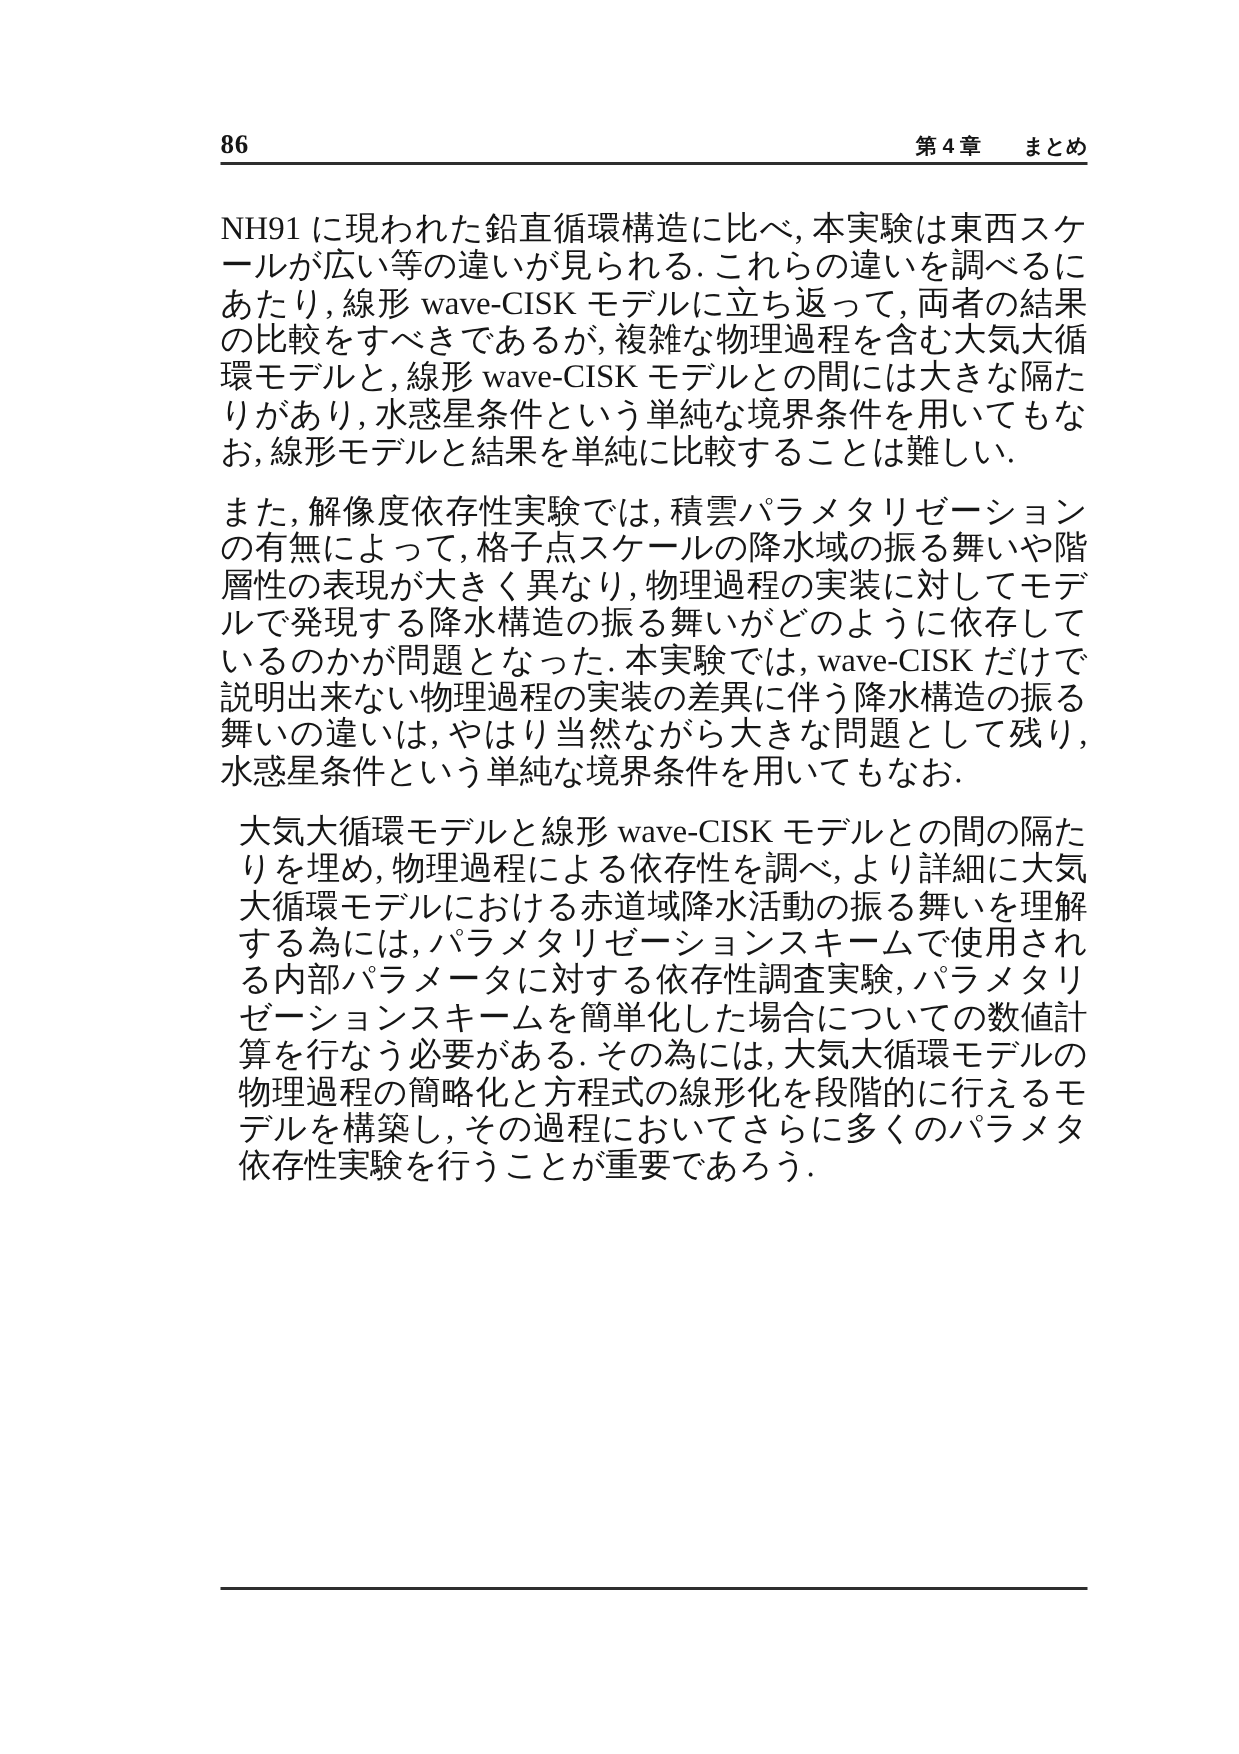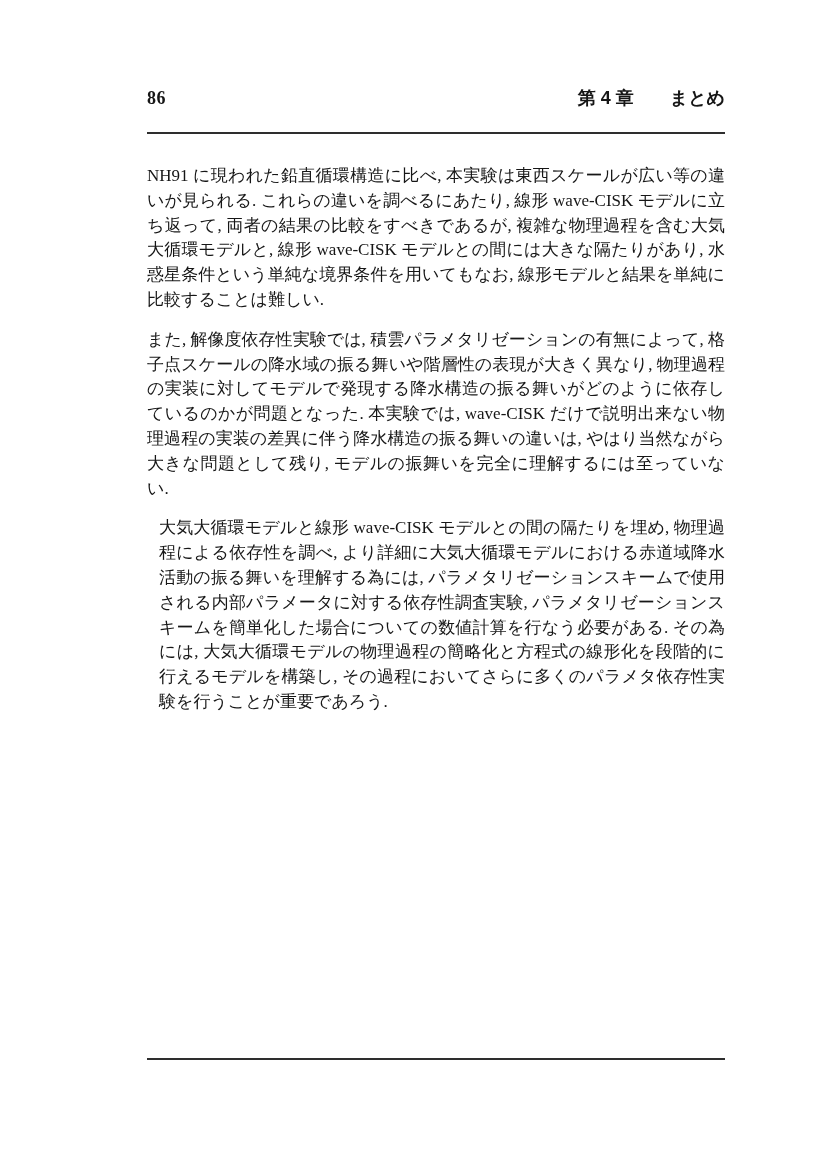--- a/index.html
+++ b/index.html
@@ -24,39 +24,39 @@
     left: 147px;
     width: 578px;
     top: 0;
   }
   .header {
     margin-top: 86px;
     display: flex;
     justify-content: space-between;
     align-items: baseline;
     border-bottom: 2px solid #2e2e2e;
-    padding-bottom: 22px;
+    padding-bottom: 1px;
   }
   .pagenum {
     font-family: "Liberation Serif", serif;
     font-weight: bold;
     font-size: 18px;
     letter-spacing: 0.5px;
   }
   .chapter {
     font-family: "Liberation Sans", sans-serif;
     font-weight: bold;
-    font-size: 18px;
+    font-size: 14px;
   }
   .body-text {
     margin-top: 30px;
   }
   .body-text p {
     margin: 0 0 15px 0;
-    font-size: 17px;
+    font-size: 22px;
     line-height: 24.8px;
     text-align: justify;
     text-justify: inter-ideograph;
     overflow-wrap: break-word;
   }
   .body-text p:last-child {
     margin-bottom: 0;
     margin-left: 12px;
   }
   .footer-rule {
@@ -72,18 +72,18 @@
 <body>
 
 <div class="page">
   <div class="column">
     <div class="header">
       <span class="pagenum">86</span>
       <span class="chapter">第 4 章　　まとめ</span>
     </div>
     <div class="body-text">
       <p>NH91 に現われた鉛直循環構造に比べ, 本実験は東西スケールが広い等の違いが見られる. これらの違いを調べるにあたり, 線形 wave-CISK モデルに立ち返って, 両者の結果の比較をすべきであるが, 複雑な物理過程を含む大気大循環モデルと, 線形 wave-CISK モデルとの間には大きな隔たりがあり, 水惑星条件という単純な境界条件を用いてもなお, 線形モデルと結果を単純に比較することは難しい.</p>
-      <p>また, 解像度依存性実験では, 積雲パラメタリゼーションの有無によって, 格子点スケールの降水域の振る舞いや階層性の表現が大きく異なり, 物理過程の実装に対してモデルで発現する降水構造の振る舞いがどのように依存しているのかが問題となった. 本実験では, wave-CISK だけで説明出来ない物理過程の実装の差異に伴う降水構造の振る舞いの違いは, やはり当然ながら大きな問題として残り, モデルの振舞いを完全に理解するには至っていない.</p>
+      <p>また, 解像度依存性実験では, 積雲パラメタリゼーションの有無によって, 格子点スケールの降水域の振る舞いや階層性の表現が大きく異なり, 物理過程の実装に対してモデルで発現する降水構造の振る舞いがどのように依存しているのかが問題となった. 本実験では, wave-CISK だけで説明出来ない物理過程の実装の差異に伴う降水構造の振る舞いの違いは, やはり当然ながら大きな問題として残り, 水惑星条件という単純な境界条件を用いてもなお.</p>
       <p>大気大循環モデルと線形 wave-CISK モデルとの間の隔たりを埋め, 物理過程による依存性を調べ, より詳細に大気大循環モデルにおける赤道域降水活動の振る舞いを理解する為には, パラメタリゼーションスキームで使用される内部パラメータに対する依存性調査実験, パラメタリゼーションスキームを簡単化した場合についての数値計算を行なう必要がある. その為には, 大気大循環モデルの物理過程の簡略化と方程式の線形化を段階的に行えるモデルを構築し, その過程においてさらに多くのパラメタ依存性実験を行うことが重要であろう.</p>
     </div>
   </div>
   <div class="footer-rule"></div>
 </div>
 
 </body></html>

